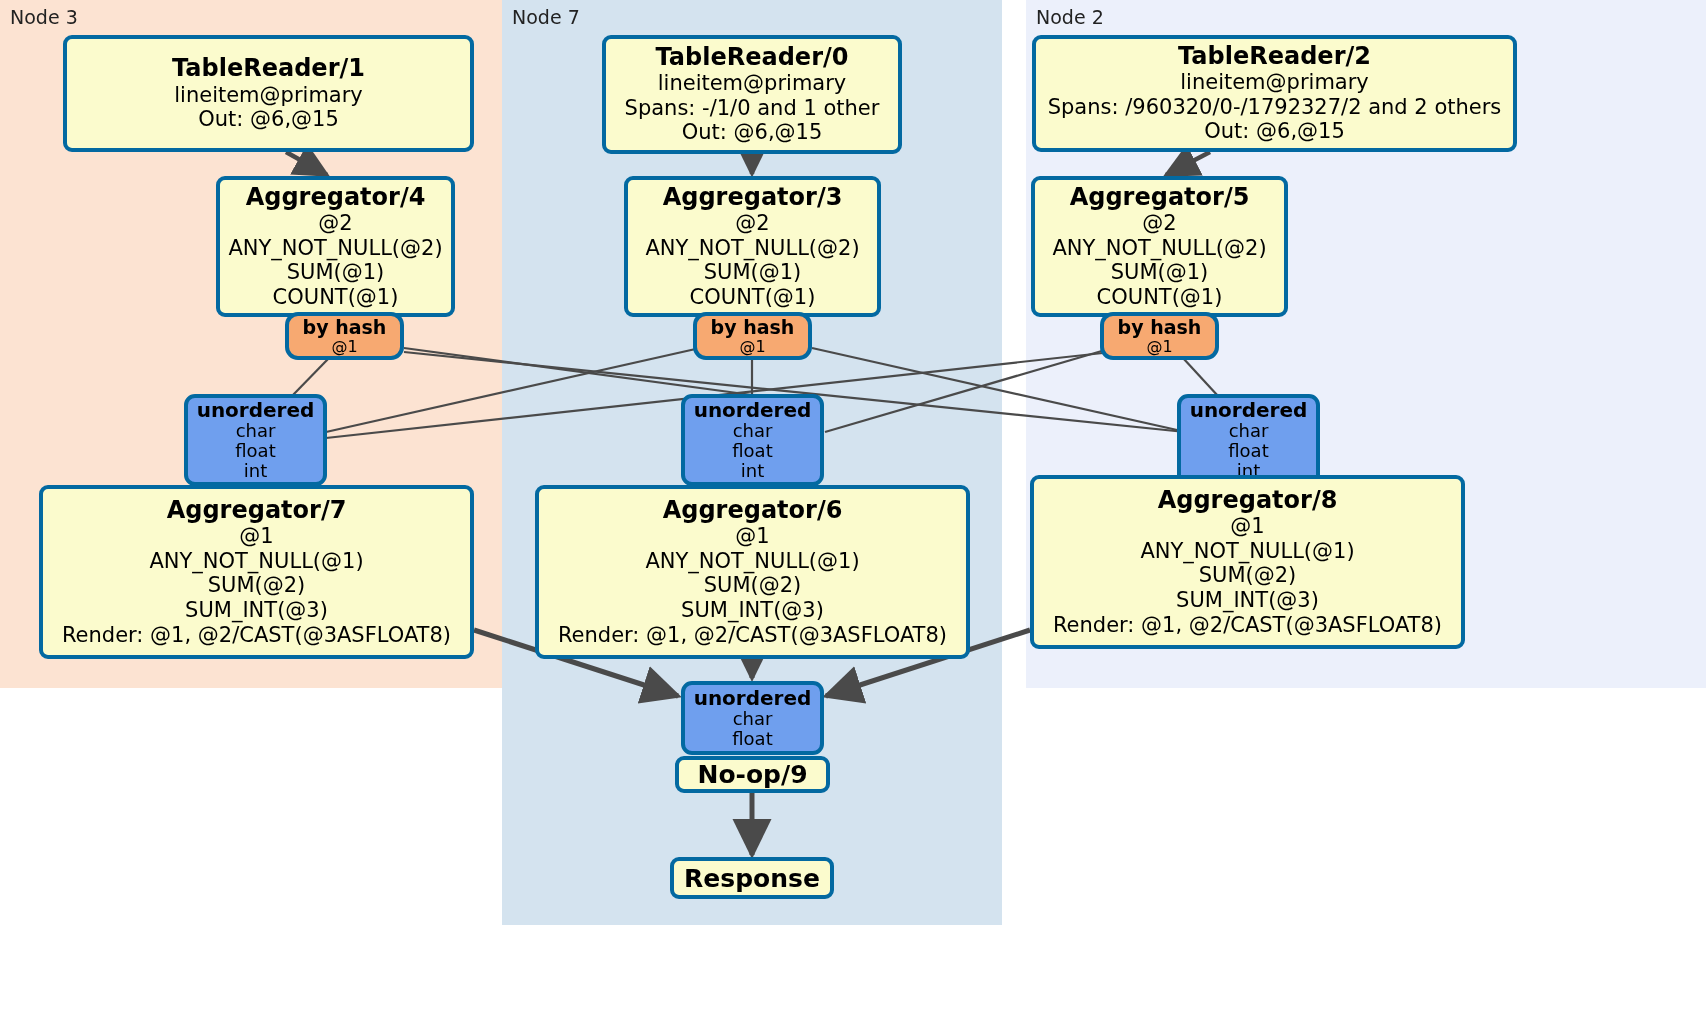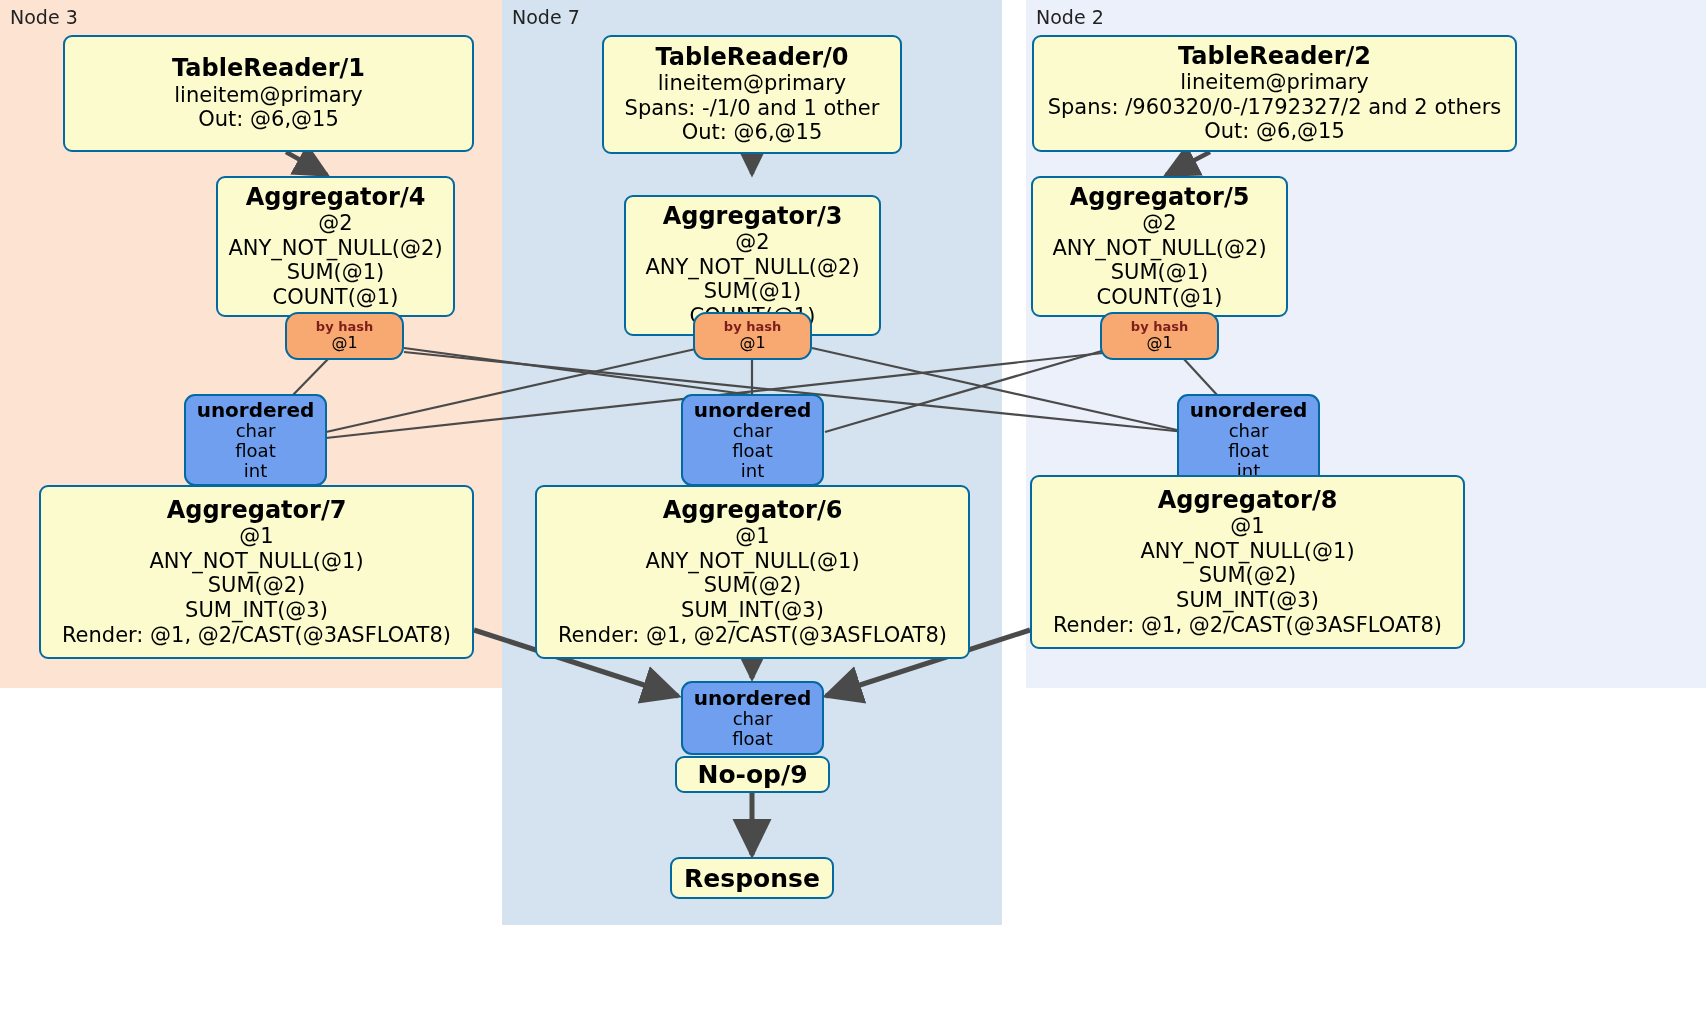--- a/index.html
+++ b/index.html
@@ -7,31 +7,31 @@
        font-family:"DejaVu Sans","Liberation Sans",sans-serif;}
   #stage{position:absolute;left:0;top:0;width:1706px;height:1016px;}
 
   .node-panel{position:absolute;box-sizing:border-box;}
   .node-label{position:absolute;font-size:19px;color:#222;left:10px;top:6px;
               white-space:nowrap;}
 
   svg.edges{position:absolute;left:0;top:0;width:1706px;height:1016px;
             overflow:visible;pointer-events:none;}
 
-  .box{position:absolute;box-sizing:border-box;border:2px solid #0369a1;
+  .box{position:absolute;box-sizing:border-box;border:4px solid #0369a1;
        display:flex;flex-direction:column;align-items:center;
        justify-content:center;text-align:center;}
   .proc{background:#fbfbcd;border-radius:9px;}
   .router{background:#f7a971;border-radius:13px;}
   .sync{background:#6f9fee;border-radius:11px;}
 
   .t-title{font-weight:bold;font-size:24px;color:#000;line-height:1.14;
            white-space:nowrap;}
   .t-line{font-size:21px;color:#000;line-height:1.17;white-space:nowrap;}
-  .r-title{font-weight:bold;font-size:13px;color:#7f1d1d;line-height:1.1;
+  .r-title{font-weight:bold;font-size:19px;color:#000000;line-height:1.1;
            white-space:nowrap;}
   .r-line{font-size:16px;color:#000;line-height:1.1;white-space:nowrap;}
   .s-title{font-weight:bold;font-size:20px;color:#000;line-height:1.12;
            white-space:nowrap;}
   .s-line{font-size:18px;color:#000000;line-height:1.12;white-space:nowrap;}
   .only-title{font-weight:bold;font-size:25px;color:#000;white-space:nowrap;}
 </style>
 </head>
 <body>
 
@@ -111,21 +111,21 @@
   </div>
 
   <div class="box proc" style="left:216px;top:176px;width:239px;height:141px;">
     <div class="t-title">Aggregator/4</div>
     <div class="t-line">@2</div>
     <div class="t-line">ANY_NOT_NULL(@2)</div>
     <div class="t-line">SUM(@1)</div>
     <div class="t-line">COUNT(@1)</div>
   </div>
 
-  <div class="box proc" style="left:624px;top:176px;width:257px;height:141px;margin-top:19px;">
+  <div class="box proc" style="left:624px;top:176px;width:257px;height:141px;">
     <div class="t-title">Aggregator/3</div>
     <div class="t-line">@2</div>
     <div class="t-line">ANY_NOT_NULL(@2)</div>
     <div class="t-line">SUM(@1)</div>
     <div class="t-line">COUNT(@1)</div>
   </div>
 
   <div class="box proc" style="left:1031px;top:176px;width:257px;height:141px;">
     <div class="t-title">Aggregator/5</div>
     <div class="t-line">@2</div>

